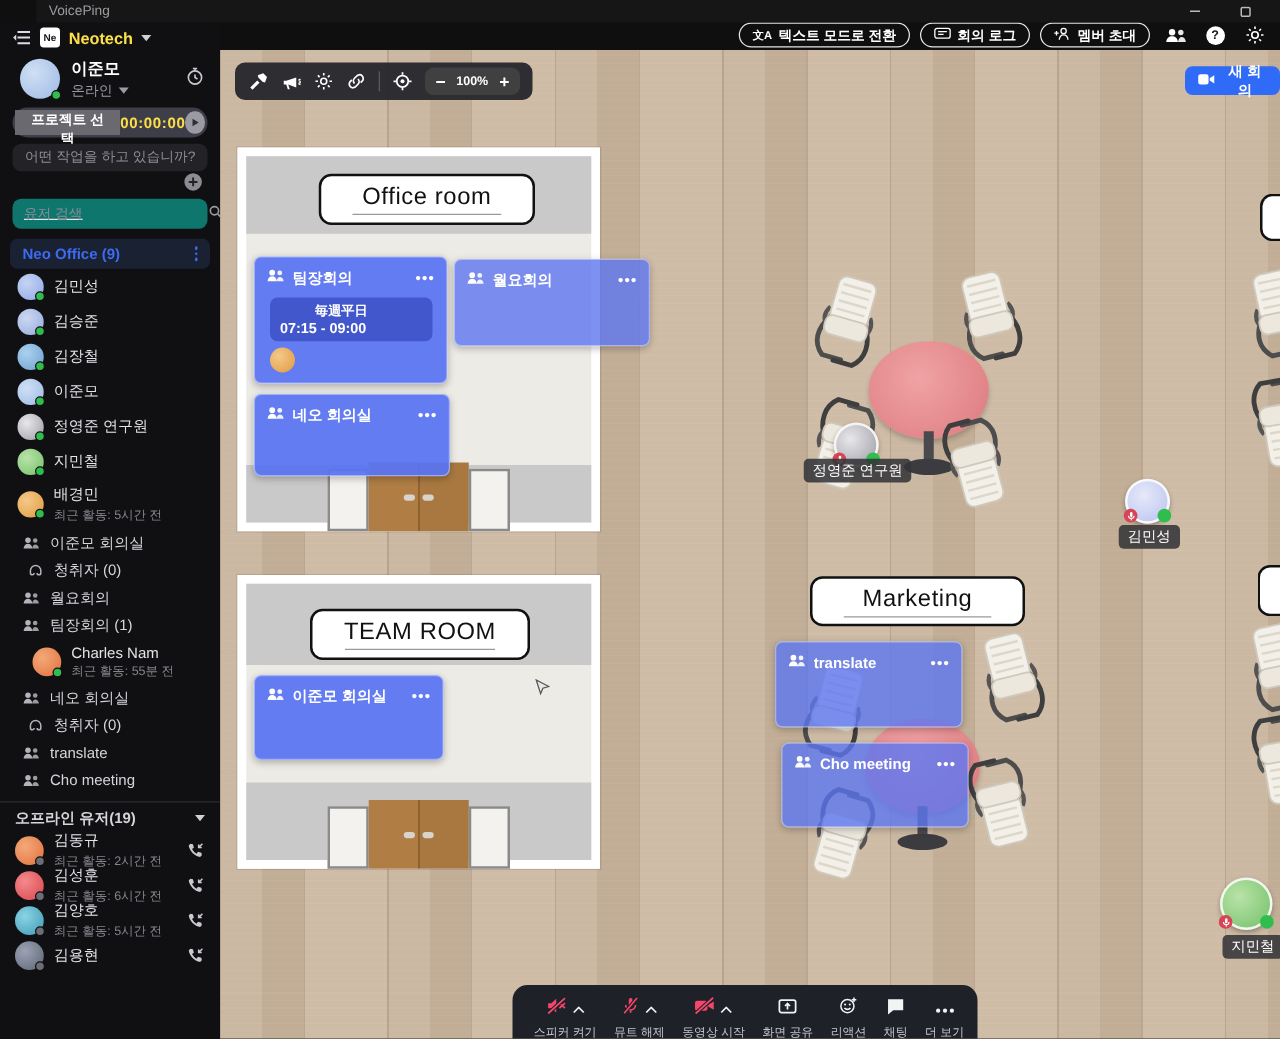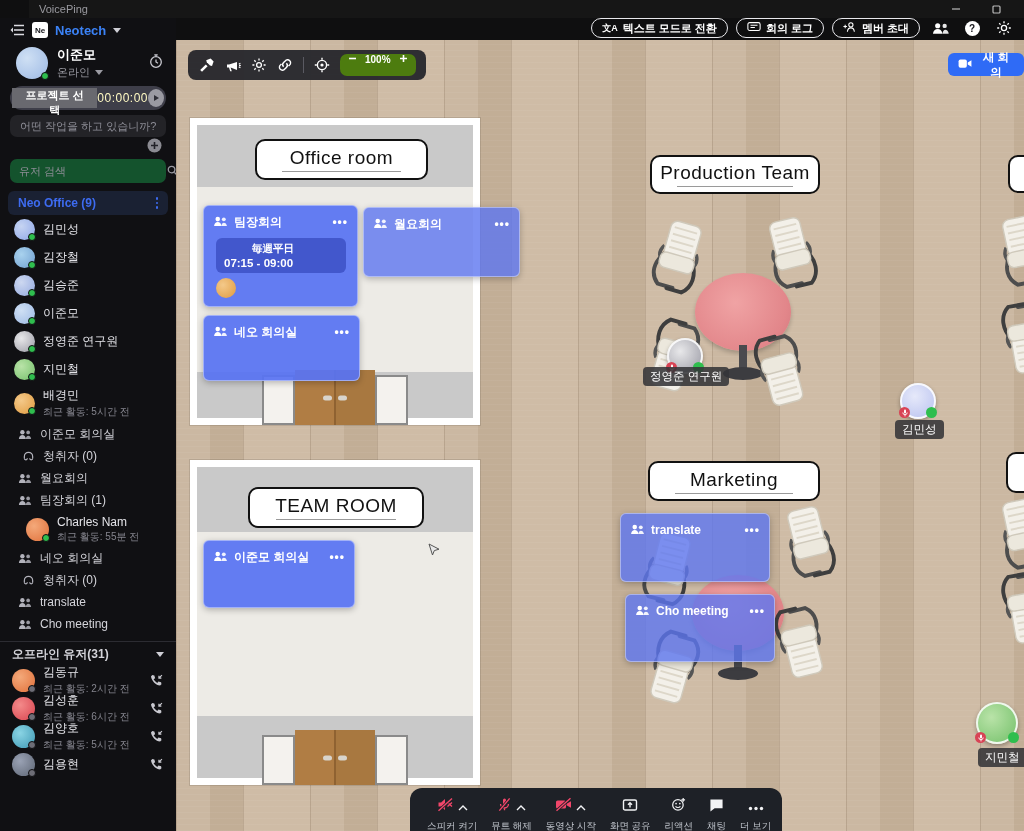--- a/index.html
+++ b/index.html
@@ -9,38 +9,38 @@
   
   .titlebar { position:absolute; left:0; top:0; width:1024px; height:18px; background:#161616; display:flex; align-items:center; justify-content:space-between; padding:0 10px; z-index:50;margin-left:29px; }
   .titlebar .tb-title { font-size:11px; color:#9a9aa0; }
   .win-controls { display:flex; gap:26px; align-items:center; }
   .win-controls svg { display:block; }
 
   
   .sidebar { position:absolute; left:0; top:18px; width:176px; height:813px; background:#101013; color:#e3e3e8; overflow:hidden; z-index:40; }
   .ws-row { height:24px; display:flex; align-items:center; gap:7px; padding:0 10px; }
   .ws-logo { width:16px; height:16px; background:#fff; color:#15151a; border-radius:3px; font-size:8px; font-weight:bold; display:flex; align-items:center; justify-content:center; }
-  .ws-name { font-size:13px; font-weight:bold; color:#3b82f6; }
+  .ws-name { font-size:13px; font-weight:bold; color:#fde047; }
   .caret { width:0; height:0; border-left:4px solid transparent; border-right:4px solid transparent; border-top:5px solid #cfcfd6; display:inline-block; }
   .profile-row { height:42px; display:flex; align-items:center; gap:9px; padding:0 12px 0 16px; }
   .avatar { border-radius:50%; position:relative; flex:0 0 auto; }
   .dot { position:absolute; right:-1px; bottom:-1px; width:8px; height:8px; border-radius:50%; background:#2fbe4e; border:1.5px solid #101013; }
   .dot.gray { background:#6d6d76; }
   .p-name { font-size:13px; font-weight:bold; color:#fff; }
   .p-status { font-size:11px; color:#9b9ba3; display:flex; align-items:center; gap:5px; margin-top:1px; }
   .p-status .caret { border-top-color:#9b9ba3; }
   .stopwatch { margin-left:auto; color:#c9c9d0; }
   .project-bar { margin:2px 10px 0; height:24px; background:#3e3e49; border-radius:12px; display:flex; align-items:center; padding:2px; }
   .project-select { background:#69696f; border:none; color:#fff; font-size:11px; font-weight:bold; height:20px; border-radius:0; padding:0 12px; }
-  .timer-text { flex:1; text-align:center; color:#fef9c3; font-size:12px; font-weight:normal; letter-spacing:.5px; }
+  .timer-text { flex:1; text-align:center; color:#fde047; font-size:12px; font-weight:bold; letter-spacing:.5px; }
   .play-btn { width:18px; height:18px; border-radius:50%; background:#9a9aa2; border:none; display:flex; align-items:center; justify-content:center; }
   .task-input { margin:5px 10px 0; width:156px; height:22px; background:#232327; border:none; border-radius:7px; color:#9b9ba3; font-size:11px; padding:0 10px; }
   .task-input::placeholder { color:#8d8d96; }
   .plus-row { height:16px; display:flex; justify-content:flex-end; padding:0 14px; align-items:center; }
-  .search-wrap { margin:6px 10px 0; height:24px; background:#14532d; border-radius:7px; display:flex; align-items:center; padding:0 9px; gap:6px; }
+  .search-wrap { margin:6px 10px 0; height:24px; background:#0f766e; border-radius:7px; display:flex; align-items:center; padding:0 9px; gap:6px;text-decoration:underline; }
   .search-input { flex:1; background:transparent; border:none; color:#cfcfd6; font-size:11px; outline:none; }
   .search-input::placeholder { color:#8d8d96; }
   .office-row { margin:8px 8px 0; height:24px; background:#1a2133; border-radius:6px; display:flex; align-items:center; justify-content:space-between; padding:0 10px; }
   .office-label { color:#3d6bf0; font-size:12px; font-weight:bold; }
   .kebab { display:flex; flex-direction:column; gap:2px; }
   .kebab i { width:2.5px; height:2.5px; border-radius:50%; background:#3d6bf0; }
   .u-row { height:28px; display:flex; align-items:center; gap:8px; padding:0 14px; }
   .u-row.two { height:40px; }
   .u-name { font-size:12px; color:#e3e3e8; }
   .u-sub { font-size:10px; color:#84848d; margin-top:1px; }
@@ -74,21 +74,21 @@
   
   .map { position:absolute; left:176px; top:40px; width:848px; height:791px; overflow:hidden;
     background:
       repeating-linear-gradient(90deg, rgba(96,72,48,.18) 0 1px, transparent 1px 67px),
       repeating-linear-gradient(0deg, rgba(255,255,255,.045) 0 1px, transparent 1px 6px),
       repeating-linear-gradient(90deg, #cbb8a2 0 34px, #c2ae96 34px 67px, #cfbca6 67px 134px);
   }
   .map-toolbar { position:absolute; left:12px; top:10px; height:30px; background:rgba(40,40,45,.96); border-radius:8px; display:flex; align-items:center; gap:10px; padding:0 10px; color:#f0f0f2; z-index:20; }
   .mt-btn { background:none; border:none; color:#f0f0f2; display:flex; align-items:center; }
   .mt-div { width:1px; height:16px; background:#5a5a62; }
-  .zoom-pill { background:#4d7c0f; border-radius:7px; height:22px; display:flex; align-items:flex-start; gap:8px; padding:0 8px; }
+  .zoom-pill { background:#404040; border-radius:7px; height:22px; display:flex; align-items:center; gap:8px; padding:0 8px; }
   .zoom-level { font-size:10px; font-weight:bold; color:#fff; }
   .new-meeting { position:absolute; left:772px; top:13px; height:23px; background:#2f6bf6; border:none; border-radius:6px; color:#fff; font-size:11.5px; font-weight:bold; display:flex; align-items:center; gap:6px; padding:0 10px; z-index:20; }
 
   .room { position:absolute; background:#edebe6; border:7px solid #fff; box-shadow:0 0 0 1px rgba(0,0,0,.1); }
   .room-band { position:absolute; left:0; right:0; top:0; height:62px; background:#c9c9c9; }
   .room-band-bottom { position:absolute; left:0; right:0; bottom:0; height:46px; background:#c9c9c9; }
   .room-label, .floor-label { background:#fff; border:2.5px solid #111; border-radius:10px; display:flex; flex-direction:column; align-items:center; justify-content:center; color:#111; z-index:5; }
   .room-label span, .floor-label span { font-size:19px; letter-spacing:.5px; }
   .room-label i, .floor-label i { display:block; width:70%; height:1px; background:#9a9a9a; margin-top:2px; }
   .floor-label { position:absolute; }
@@ -229,30 +229,30 @@
         </span>
     </div>
 
     <div class="u-row">
         <div class="avatar av22 c1">
           <span class="dot"></span>
         </div>
         <span class="u-name">김민성</span>
       </div>
     <div class="u-row">
+        <div class="avatar av22 c2">
+          <span class="dot"></span>
+        </div>
+        <span class="u-name">김승준</span>
+      </div>
+    <div class="u-row">
         <div class="avatar av22 c3">
           <span class="dot"></span>
         </div>
         <span class="u-name">김장철</span>
-      </div>
-    <div class="u-row">
-        <div class="avatar av22 c2">
-          <span class="dot"></span>
-        </div>
-        <span class="u-name">김승준</span>
       </div>
     <div class="u-row">
         <div class="avatar av22 c4">
           <span class="dot"></span>
         </div>
         <span class="u-name">이준모</span>
       </div>
     <div class="u-row">
         <div class="avatar av22 c5">
           <span class="dot"></span>
@@ -366,21 +366,21 @@
             <path d="M1 11c.2-3 2-4.4 4-4.4s3.8 1.4 4 4.4z" fill="currentColor"></path>
             <circle cx="11.6" cy="3.6" r="2.1" fill="currentColor" opacity=".85"></circle>
             <path d="M8.8 11c.3-2.4 1.7-3.7 2.8-3.7 1.6 0 3.1 1.2 3.4 3.7z" fill="currentColor" opacity=".85"></path>
           </svg>
         </span>
         <span class="ch-name">Cho meeting</span>
       </div>
 
     <div class="divider"></div>
     <div class="off-header">
-      <span class="off-title">오프라인 유저(31)</span>
+      <span class="off-title">오프라인 유저(19)</span>
       <span class="caret"></span>
     </div>
 
     <div class="o-row">
         <div class="avatar av24 c9">
           <span class="dot gray"></span>
         </div>
         <div>
           <div class="u-name">김동규</div>
           <div class="u-sub">최근 활동: 2시간 전</div>
@@ -546,43 +546,39 @@
         <div class="door-wood">
             <div class="handles">
               <b></b>
               <b></b>
             </div>
           </div>
         <div class="door-panel"></div>
       </div>
     </div>
 
-    <div class="room" style="left:14px; top:420px; width:290px; height:325px;text-decoration:underline;">
+    <div class="room" style="left:14px; top:420px; width:290px; height:235px;text-decoration:underline;">
       <div class="room-band" style="height:65px"></div>
       <div class="room-band-bottom" style="height:62px"></div>
       <div class="room-label" style="position:absolute; left:51px; top:20px; width:176px; height:41px;">
           <span>TEAM ROOM</span>
           <i></i>
         </div>
       <div class="door-assy">
         <div class="door-panel"></div>
         <div class="door-wood">
             <div class="handles">
               <b></b>
               <b></b>
             </div>
           </div>
         <div class="door-panel"></div>
       </div>
     </div>
 
-    <div class="floor-label" style="left:474px; top:115px; width:170px; height:39px;">
-        <span>Production Team</span>
-        <i></i>
-      </div>
     <div class="floor-label" style="left:472px; top:421px; width:172px; height:40px;">
         <span>Marketing</span>
         <i></i>
       </div>
     <div class="frag" style="left:832px; top:115px;"></div>
     <div class="frag" style="left:830px; top:412px; height:41px;"></div>
 
     <svg width="0" height="0" style="position:absolute">
         <symbol id="chair" viewBox="0 0 60 78">
       <path d="M16 38 C8 50 8 62 18 70 L34 70" fill="none" stroke="#4d4d4d" stroke-width="4" stroke-linecap="round"></path>

